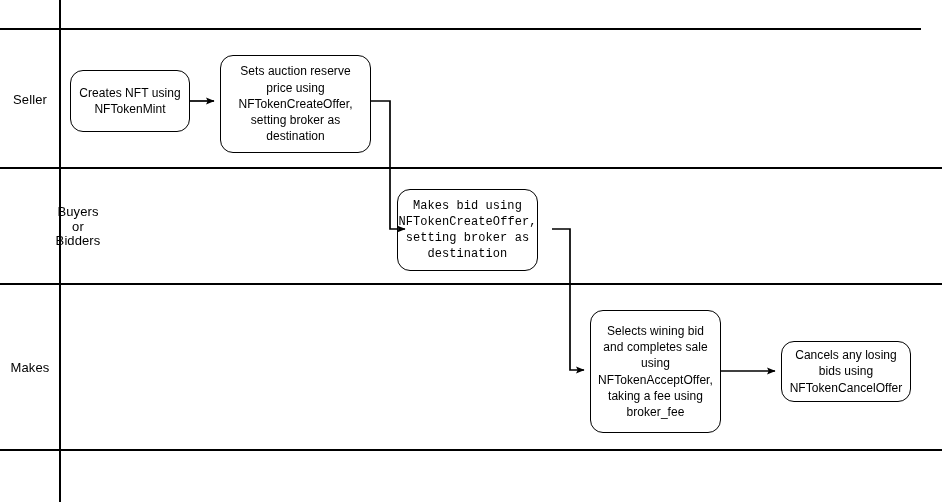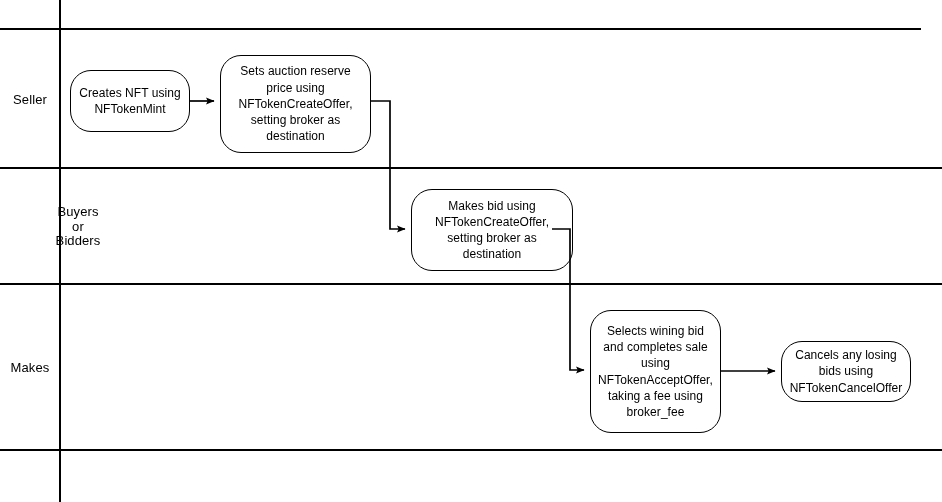--- a/index.html
+++ b/index.html
@@ -36,21 +36,21 @@
     color: #000000;
     transform: translateY(-50%);
     white-space: pre-line;
     letter-spacing: 0.1px;
   }
   .node {
     position: absolute;
     box-sizing: border-box;
     background: #ffffff;
     border: 1.6px solid #000000;
-    border-radius: 21px;
+    border-radius: 13px;
     display: flex;
     align-items: center;
     justify-content: center;
     text-align: center;
     font-size: 12px;
     line-height: 16.2px;
     color: #000000;
     padding: 2px 6px;
     white-space: pre-line;
     letter-spacing: 0.05px;
@@ -69,21 +69,21 @@
 
   <div class="node" style="left:70px; top:70px; width:120px; height:62px;">Creates NFT using
 NFTokenMint</div>
 
   <div class="node" style="left:220px; top:55px; width:151px; height:98px;">Sets auction reserve
 price using
 NFTokenCreateOffer,
 setting broker as
 destination</div>
 
-  <div class="node" style="left:411px; top:189px; width:162px; height:82px;">Makes bid using
+  <div class="node" style="left:397px; top:189px; width:141px; height:82px;font-family:Liberation Mono, monospace;">Makes bid using
 NFTokenCreateOffer,
 setting broker as
 destination</div>
 
   <div class="node" style="left:590px; top:310px; width:131px; height:123px;">Selects wining bid
 and completes sale
 using
 NFTokenAcceptOffer,
 taking a fee using
 broker_fee</div>

